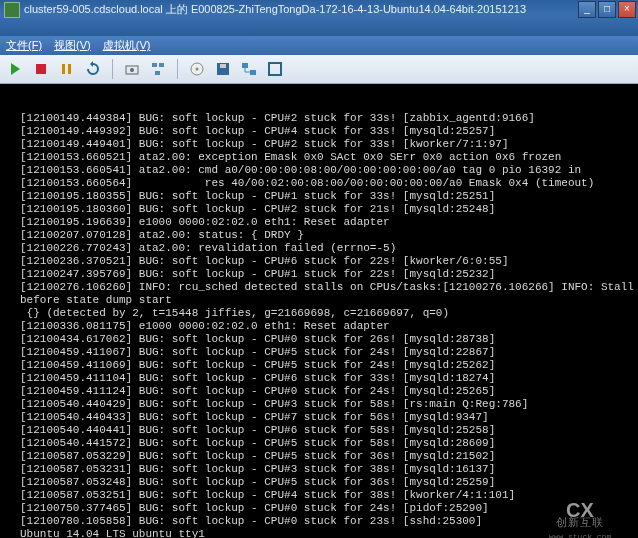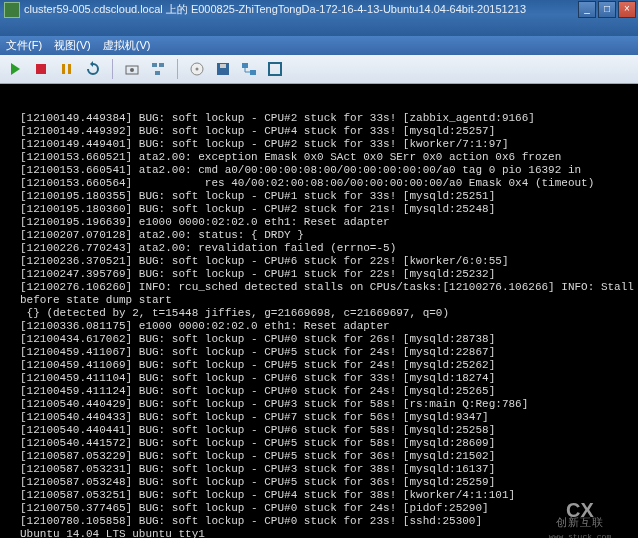--- a/index.html
+++ b/index.html
@@ -3,21 +3,21 @@
 <meta charset="utf-8">
 <style>
   html,body{margin:0;padding:0;background:#3b6ea5;font-family:"Tahoma","Microsoft YaHei",sans-serif;font-size:11px;}
   .window{width:638px;height:538px;position:relative;background:#fff;}
   .titlebar{height:19px;background:linear-gradient(to bottom,#2b5f9e,#3a70b0 40%,#2a5c98);color:#e8f0f8;display:flex;align-items:center;padding:0 2px 17px 4px;font-size:11px;}
   .titlebar .title{flex:1;white-space:nowrap;overflow:hidden;}
   .titlebar .tb-icon{width:14px;height:14px;background:#3d7c3d;border:1px solid #8bbd8b;margin-right:4px;}
   .winbtns{display:flex;gap:2px;}
   .winbtn{width:16px;height:15px;background:linear-gradient(to bottom,#5d8bc5,#3a6aa6);border:1px solid #1e3a5c;color:#fff;font-size:10px;line-height:13px;text-align:center;cursor:pointer;}
   .winbtn.close{background:linear-gradient(to bottom,#d96a5a,#c24a3a);}
-  .menubar{height:19px;background:linear-gradient(to bottom,#4a80c4,#3868a8);display:flex;align-items:center;padding:0 6px;color:#fff;font-size:11px;}
+  .menubar{height:19px;background:linear-gradient(to bottom,#4a80c4,#3868a8);display:flex;align-items:center;padding:0 6px;color:#fff;font-size:11px;text-decoration:underline;}
   .menubar .mitem{margin-right:12px;cursor:default;}
   .toolbar{height:28px;background:linear-gradient(to bottom,#eef3f8,#d8e2ee);border-bottom:1px solid #9ab;display:flex;align-items:center;padding:0 6px;gap:8px;}
   .tbtn{width:18px;height:18px;display:flex;align-items:center;justify-content:center;cursor:pointer;}
   .tbtn svg{width:16px;height:16px;}
   .sep{width:1px;height:20px;background:#aac;margin:0 2px;}
   .console{height:472px;background:#000;color:#d8d8d8;font-family:"Courier New",monospace;font-size:11px;line-height:13px;padding:2px 4px;white-space:pre;overflow:hidden;box-sizing:border-box;position:relative;}
   .console-line{white-space:pre;margin-left:16px;}
   .watermark{position:absolute;right:6px;bottom:6px;width:104px;height:46px;color:#888;background:rgba(0,0,0,0.2);border-radius:4px;display:flex;flex-direction:column;align-items:center;justify-content:flex-start;font-size:10px;pointer-events:none;}
   .watermark .wm-logo{font-size:20px;font-weight:bold;color:#999;font-family:Arial,sans-serif;}
   .watermark .wm-text{font-size:11px;color:#777;letter-spacing:1px;}

